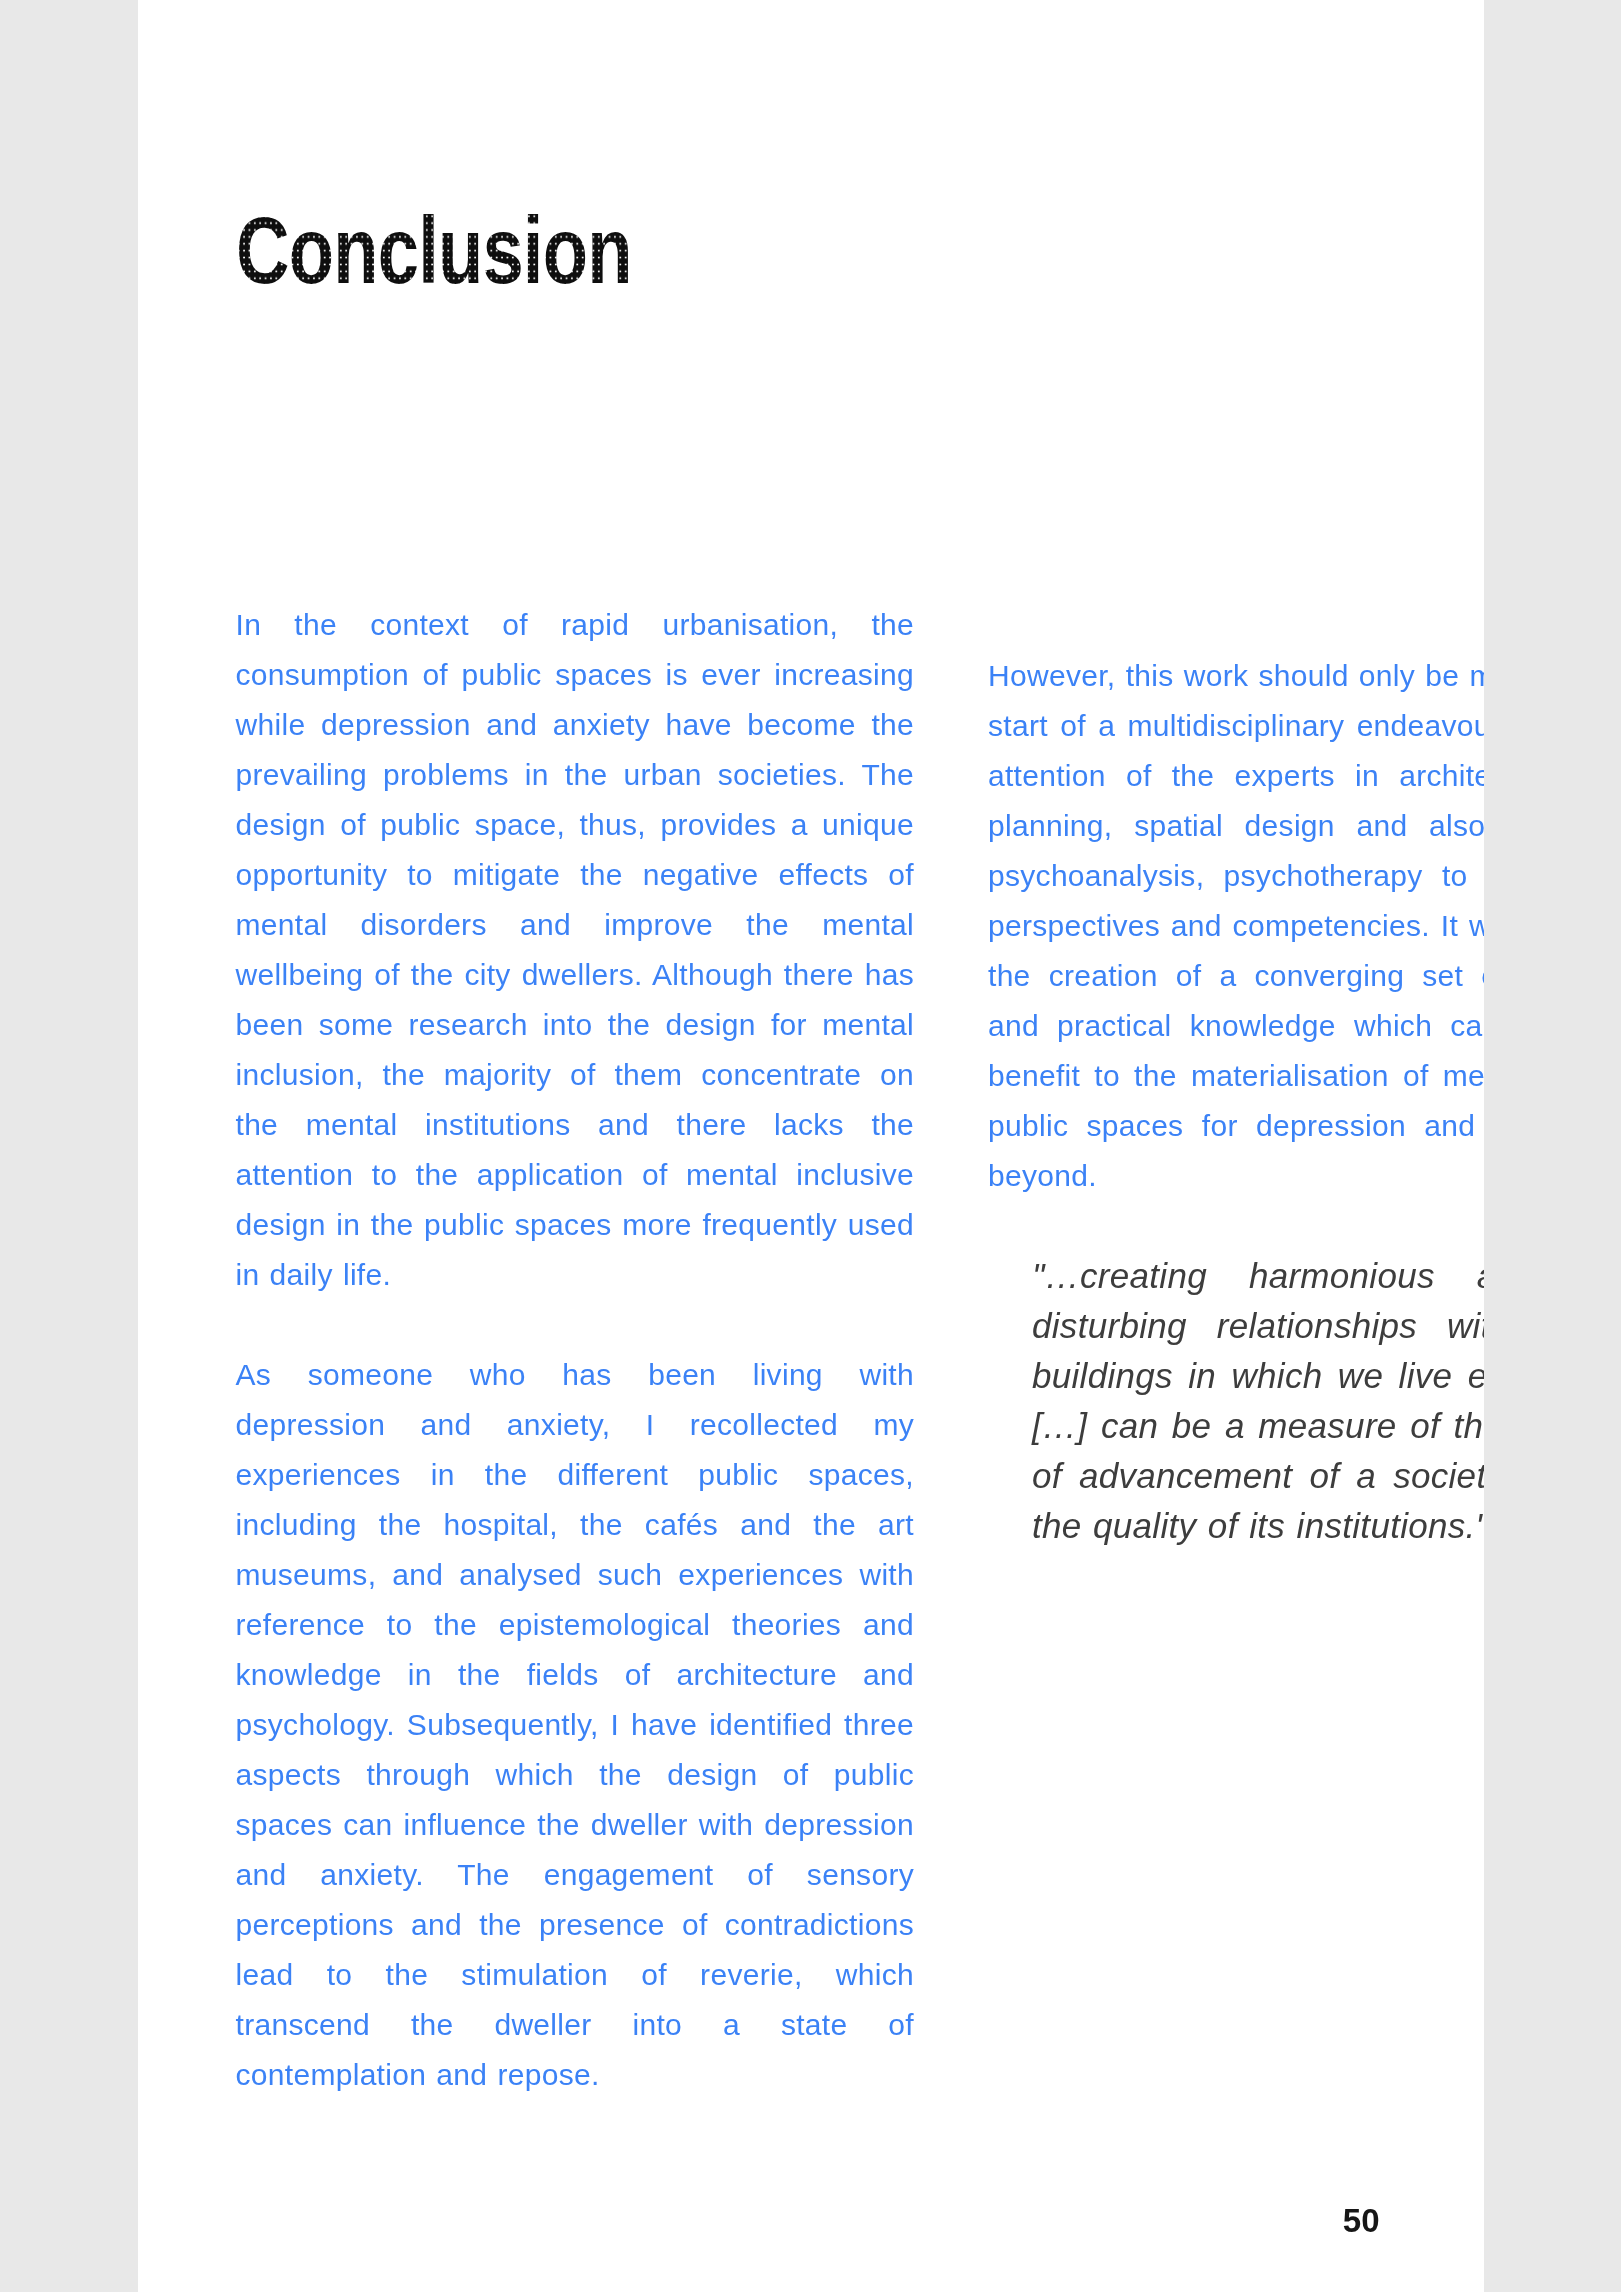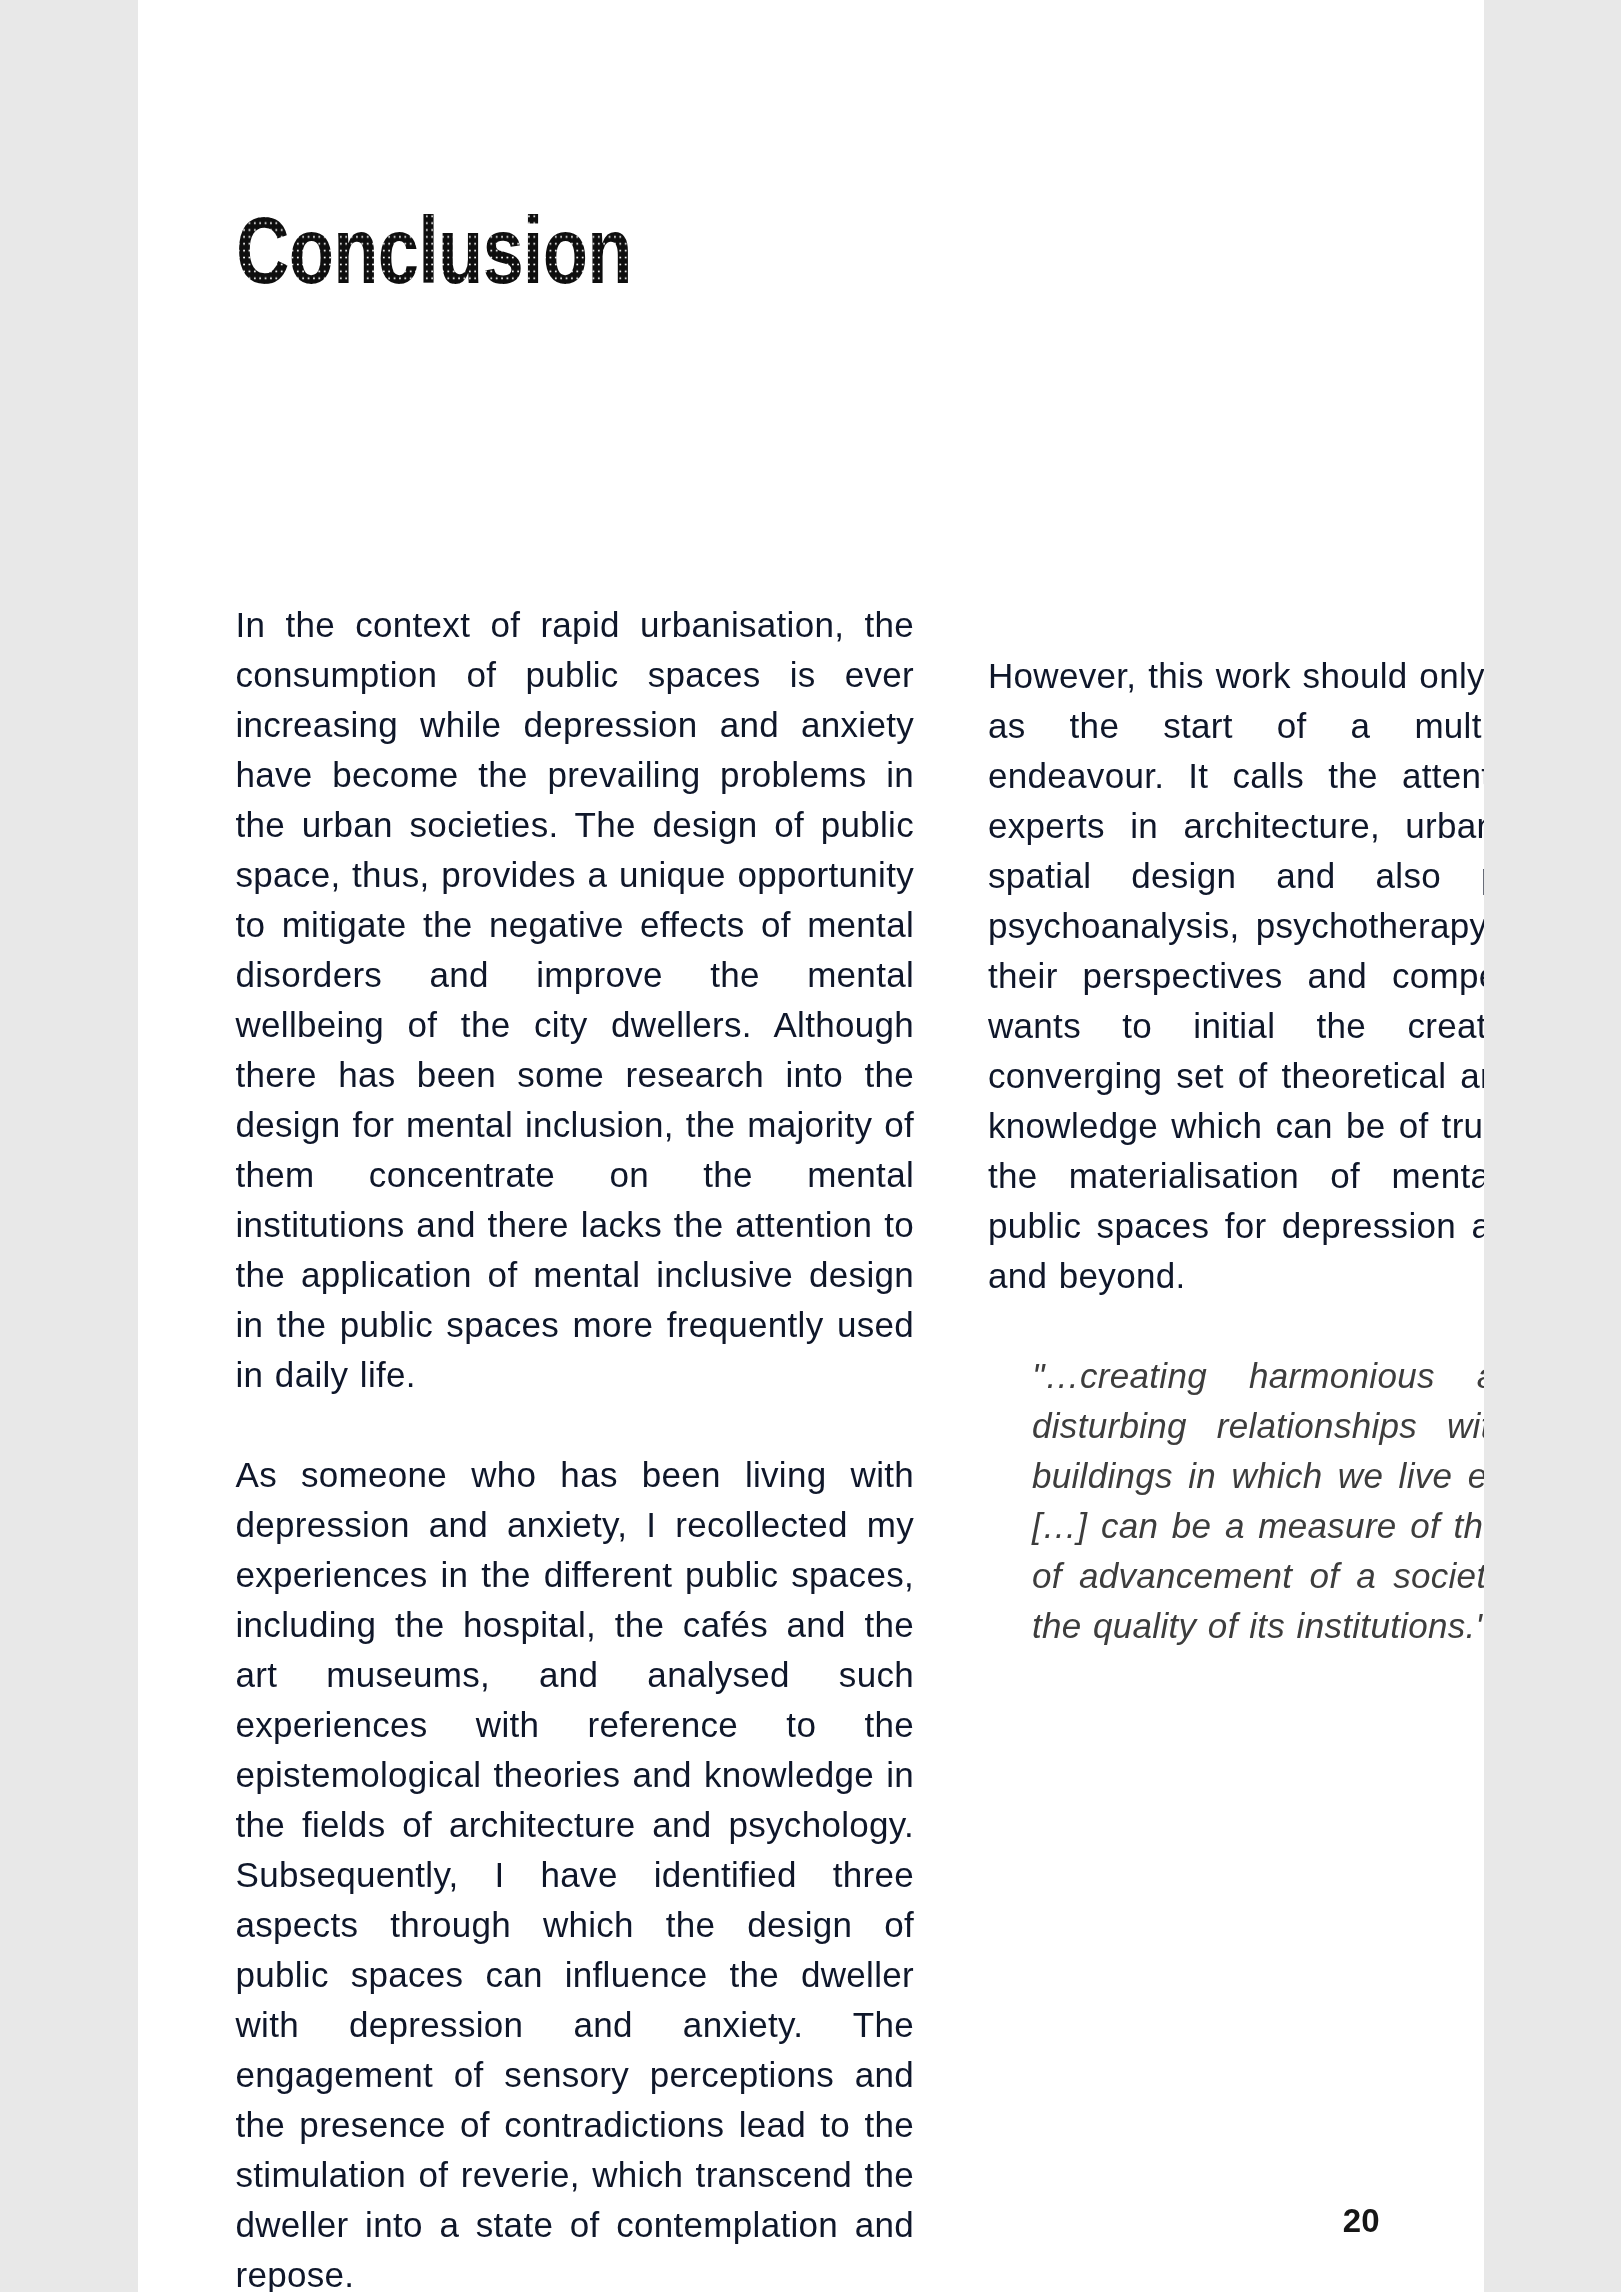--- a/index.html
+++ b/index.html
@@ -51,26 +51,26 @@
   }
   .col {
     flex: 1 1 0;
     min-width: 0;
   }
   .col--right {
     padding-top: 51px;
   }
   .col p {
     margin: 0;
-    font-size: 35px;
+    font-size: 30px;
     line-height: 50px;
     letter-spacing: 0.3px;
     word-spacing: 1.5px;
     text-align: justify;
-    color: #0f172a;
+    color: #3b82f6;
   }
   .col p + p,
   .col blockquote {
     margin-top: 50px;
   }
   .col blockquote {
     margin-left: 44px;
     margin-right: 39px;
     margin-bottom: 0;
     font-size: 35px;
@@ -104,16 +104,16 @@
       <p>As someone who has been living with depression and anxiety, I recollected my experiences in the different public spaces, including the hospital, the cafés and the art museums, and analysed such experiences with reference to the epistemological theories and knowledge in the fields of architecture and psychology. Subsequently, I have identified three aspects through which the design of public spaces can influence the dweller with depression and anxiety. The engagement of sensory perceptions and the presence of contradictions lead to the stimulation of reverie, which transcend the dweller into a state of contemplation and repose.</p>
     </div>
 
     <div class="col col--right">
       <p>However, this work should only be marked as the start of a multidisciplinary endeavour. It calls the attention of the experts in architecture, urban planning, spatial design and also psychology, psychoanalysis, psychotherapy to provide their perspectives and competencies. It wants to initial the creation of a converging set of theoretical and practical knowledge which can be of true benefit to the materialisation of mental inclusive public spaces for depression and anxiety, and beyond.</p>
       <blockquote>"…creating harmonious and not disturbing relationships with those buildings in which we live every day […] can be a measure of the degree of advancement of a society and of the quality of its institutions."</blockquote>
     </div>
 
   </section>
 
-  <div class="page-number">20</div>
+  <div class="page-number">50</div>
 
 </main>
 
 
 </body></html>

